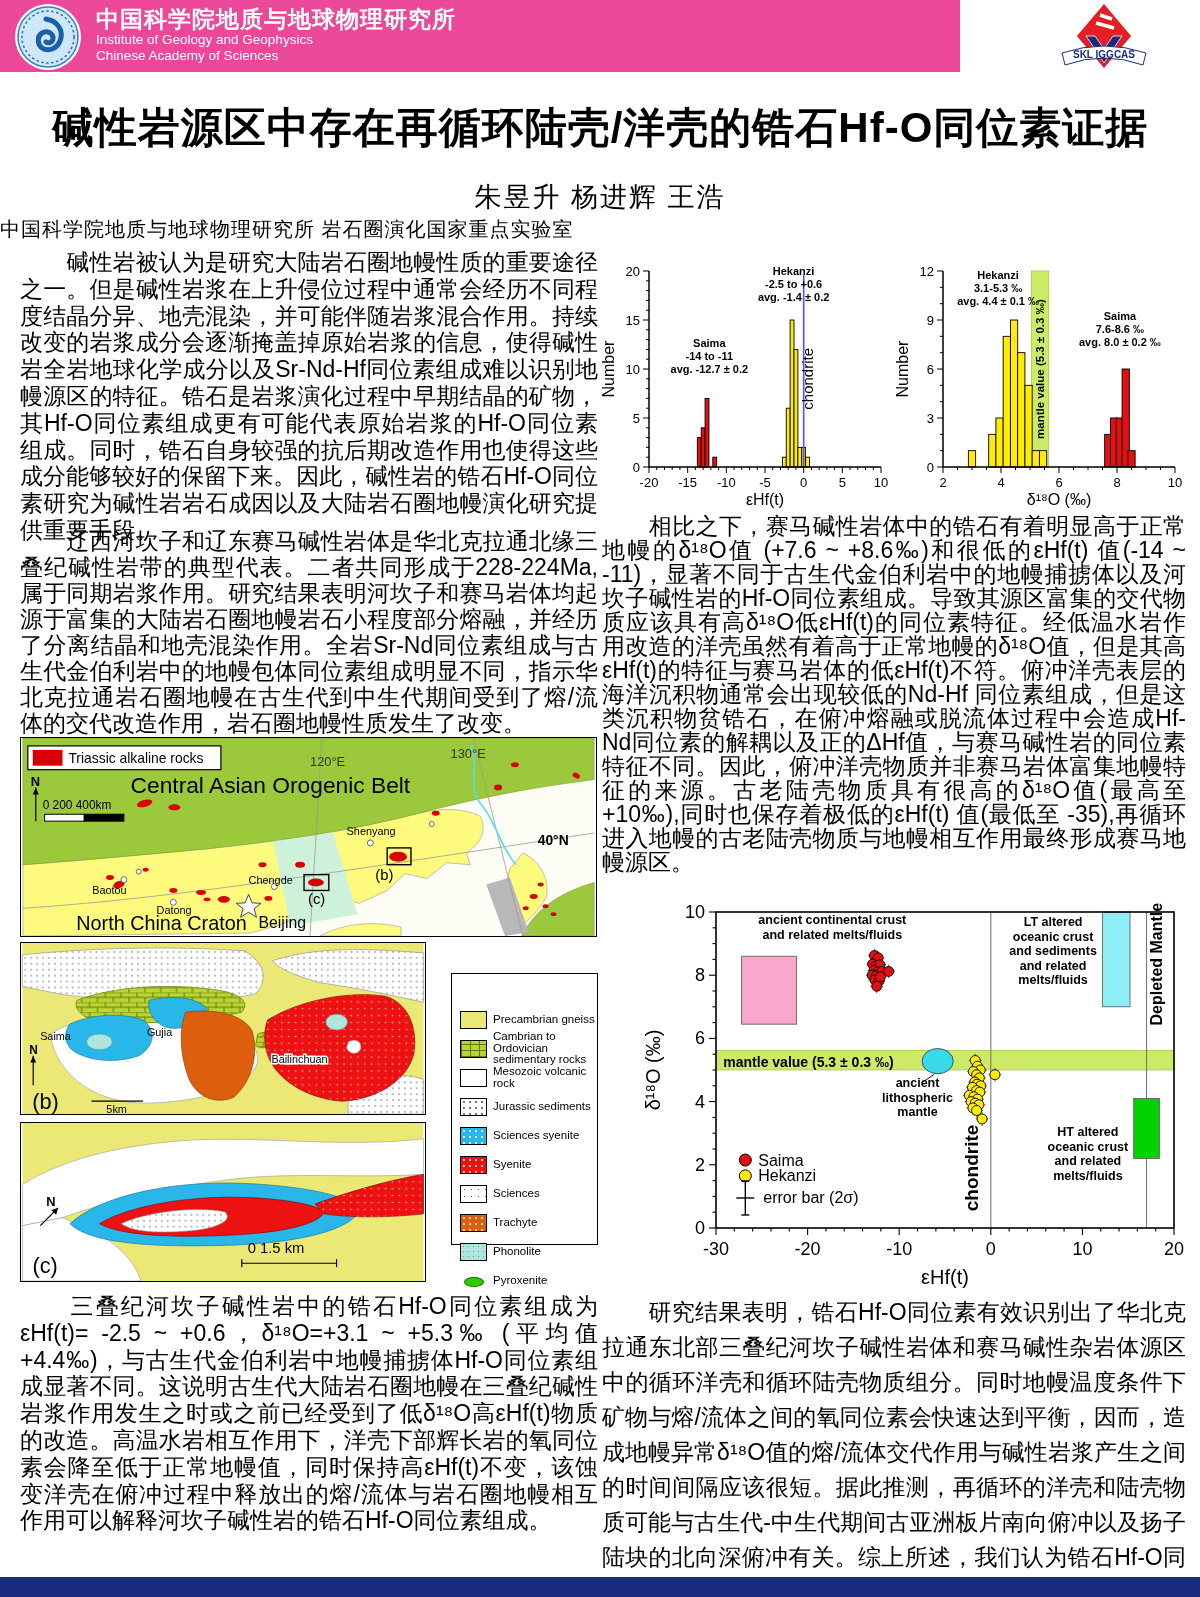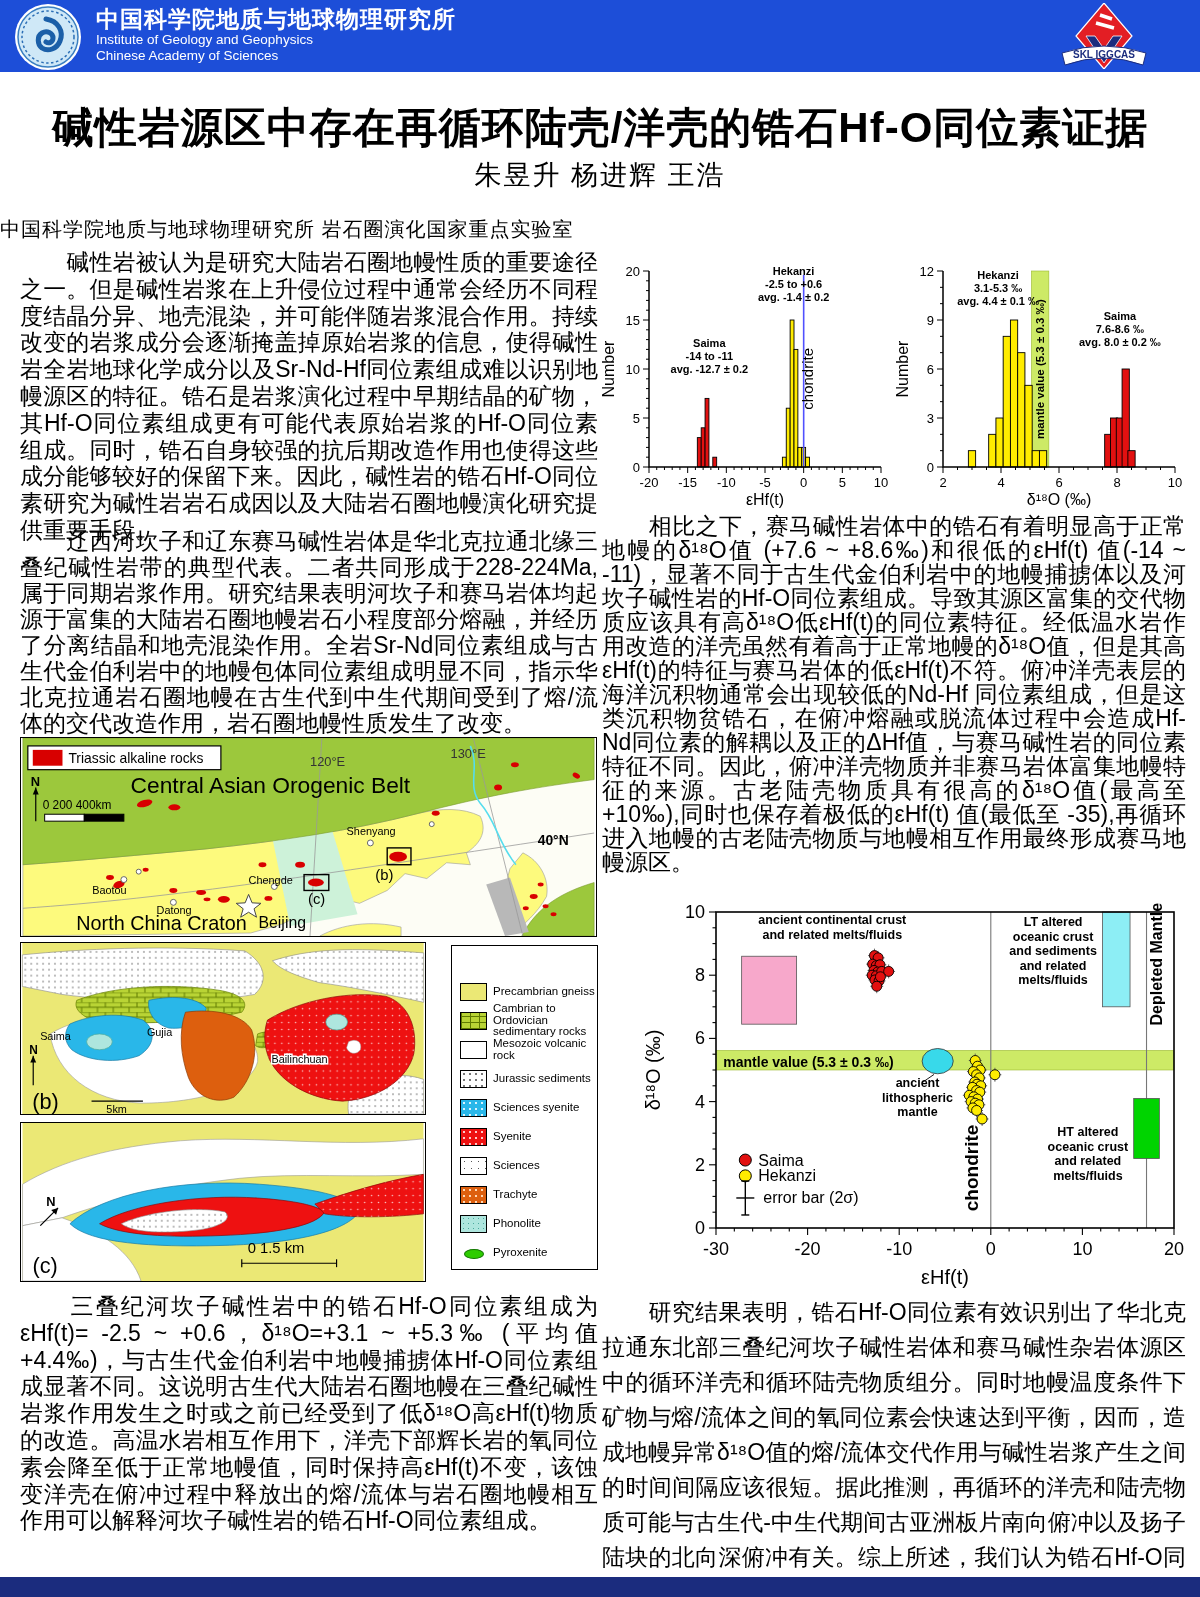--- a/index.html
+++ b/index.html
@@ -2,45 +2,45 @@
 <html><head>
 <meta charset="utf-8">
 <style>
   html,body{margin:0;padding:0;}
   body{
     width:1200px;height:1597px;position:relative;background:#fff;
     font-family:"Liberation Sans","DejaVu Sans",sans-serif;color:#000;overflow:hidden;
   }
   .abs{position:absolute;}
   
-  #header{left:0;top:0;width:1200px;height:72px;background:#1d4ed8;}
+  #header{left:0;top:0;width:960px;height:72px;background:#ec4899;}
   #header-text{left:96px;top:6px;color:#fff;}
   #inst-cn{font-size:23px;font-weight:bold;letter-spacing:1px;line-height:26px;}
   #inst-en1,#inst-en2{font-size:13.5px;font-weight:normal;line-height:15.5px;}
   
   #title{left:0;top:100px;width:1200px;text-align:center;font-size:42px;font-weight:bold;letter-spacing:1px;}
-  #authors{left:0;top:157px;width:1200px;text-align:center;font-size:27px;letter-spacing:2px;}
+  #authors{left:0;top:179px;width:1200px;text-align:center;font-size:27px;letter-spacing:2px;}
   #affil{left:0;top:216px;width:1200px;font-size:20px;letter-spacing:1px;}
   
   .para{font-size:23px;line-height:26.8px;text-align:justify;}
   #p-l1{left:20px;top:249px;width:578px;}
   #p-l2{left:20px;top:528px;width:578px;line-height:26px;}
   #p-l3{left:20px;top:1293px;width:578px;}
   #p-r1{left:602px;top:514px;width:584px;line-height:24px;}
   #p-r2{left:602px;top:1295px;width:584px;line-height:35px;}
   
   #hist-row{left:602px;top:255px;width:584px;height:256px;display:flex;gap:6px;}
   #scatter-box{left:640px;top:898px;width:548px;height:392px;}
   
   #figure{left:20px;top:737px;width:578px;height:548px;}
   .panel{position:absolute;border:1px solid #000;box-sizing:border-box;}
   #panel-a{left:0;top:0;width:577px;height:200px;}
   #panel-b{left:0;top:205px;width:406px;height:173px;}
   #panel-c{left:0;top:385px;width:406px;height:160px;}
-  #map-legend{left:431px;top:208px;width:147px;height:325px;border:1.5px solid #000;background:#fff;box-sizing:border-box;padding:36px 0 0 8px;}
+  #map-legend{left:431px;top:236px;width:147px;height:272px;border:1.5px solid #000;background:#fff;box-sizing:border-box;padding:36px 0 0 8px;}
   .legend-item{display:flex;align-items:center;margin-bottom:10px;height:19px;}
   .swatch{width:27px;height:18px;border:1px solid #000;margin-right:6px;flex:0 0 27px;box-sizing:border-box;}
   .legend-label{font-size:11.5px;line-height:11.5px;}
   .swatch.precambrian{background:#ebe875;}
   .swatch.cambrian{background:#b9d435;background-image:repeating-linear-gradient(0deg,#5f7a00 0 1px,transparent 1px 6px),repeating-linear-gradient(90deg,#5f7a00 0 1px,transparent 1px 9px);}
   .swatch.mesozoic{background:#fff;}
   .swatch.jurassic{background:#fff;background-image:radial-gradient(#777 0.8px,transparent 0.9px);background-size:6px 6px;}
   .swatch.nepheline{background:#29b7e9;background-image:radial-gradient(#d9f4ff 0.8px,transparent 0.9px);background-size:6px 6px;}
   .swatch.syenite{background:#ee1111;background-image:radial-gradient(#ffc9c9 0.8px,transparent 0.9px);background-size:6px 6px;}
   .swatch.granite{background:#fff;background-image:radial-gradient(#555 0.9px,transparent 1px);background-size:7px 7px;}

